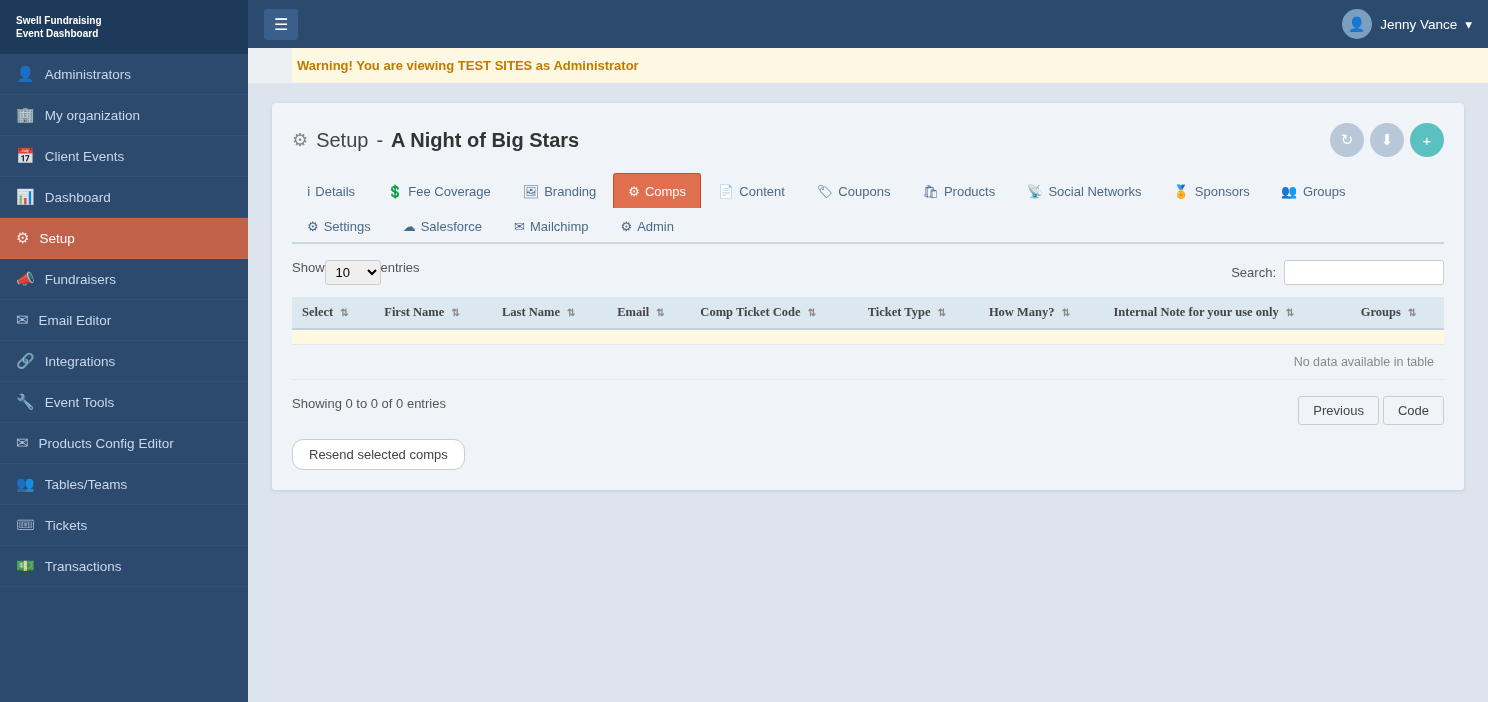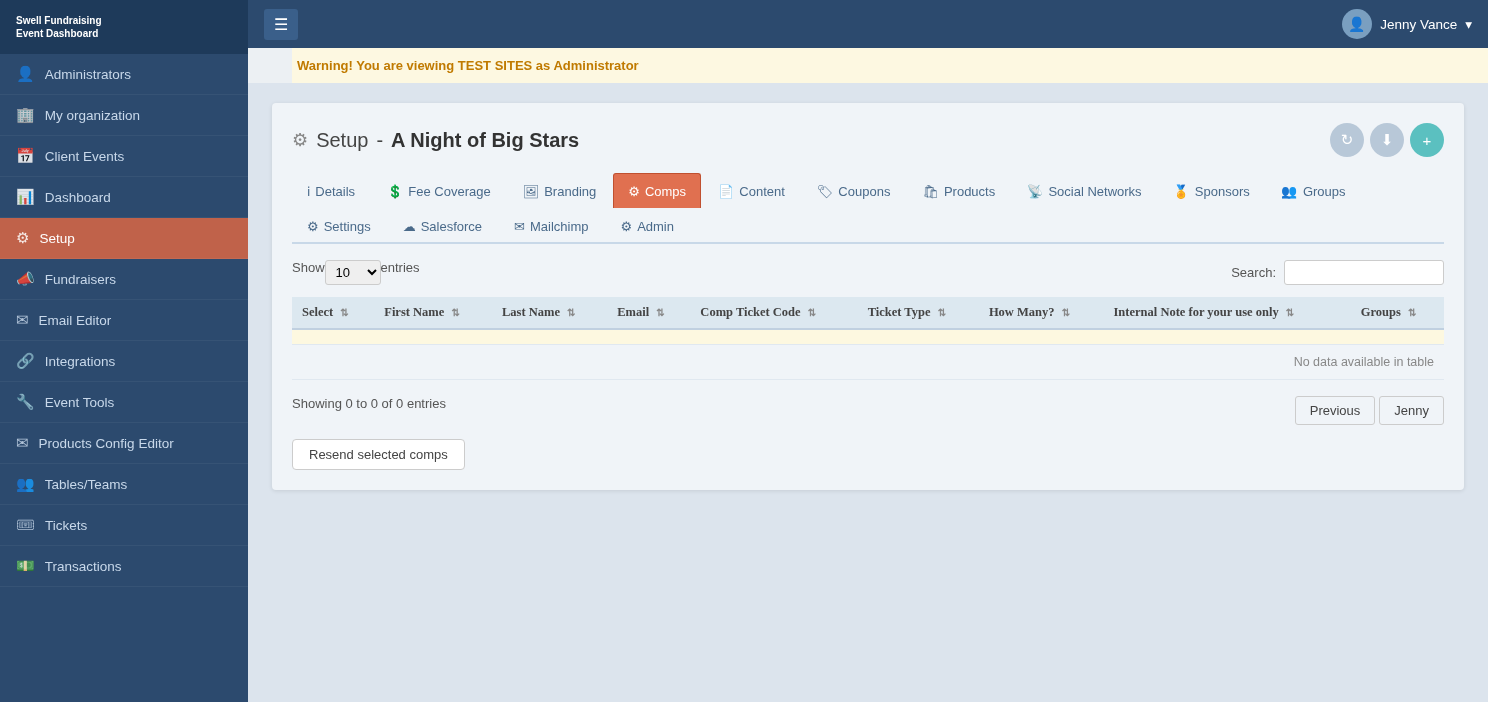--- a/index.html
+++ b/index.html
@@ -255,21 +255,21 @@
       font-size: 13px;
       color: #444;
     }
 
     
     .resend-btn {
       margin-top: 14px;
       padding: 7px 16px;
       background: #fff;
       border: 1px solid #ccc;
-      border-radius: 4px;
+      border-radius: 11px;
       cursor: pointer;
       font-size: 13px;
       color: #444;
     }
   </style>
 </head>
 <body>
 
 <nav class="sidebar">
   <div class="sidebar-header">
@@ -477,21 +477,21 @@
             <td colspan="9">No data available in table</td>
           </tr>
         </tbody>
       </table>
 
       
       <div class="pagination-row">
         <span>Showing 0 to 0 of 0 entries</span>
         <div class="pagination-buttons">
           <button class="page-btn">Previous</button>
-          <button class="page-btn">Jenny</button>
+          <button class="page-btn">Code</button>
         </div>
       </div>
 
       
       <button class="resend-btn">Resend selected comps</button>
 
     </div>
   </div>
 </div>
 

